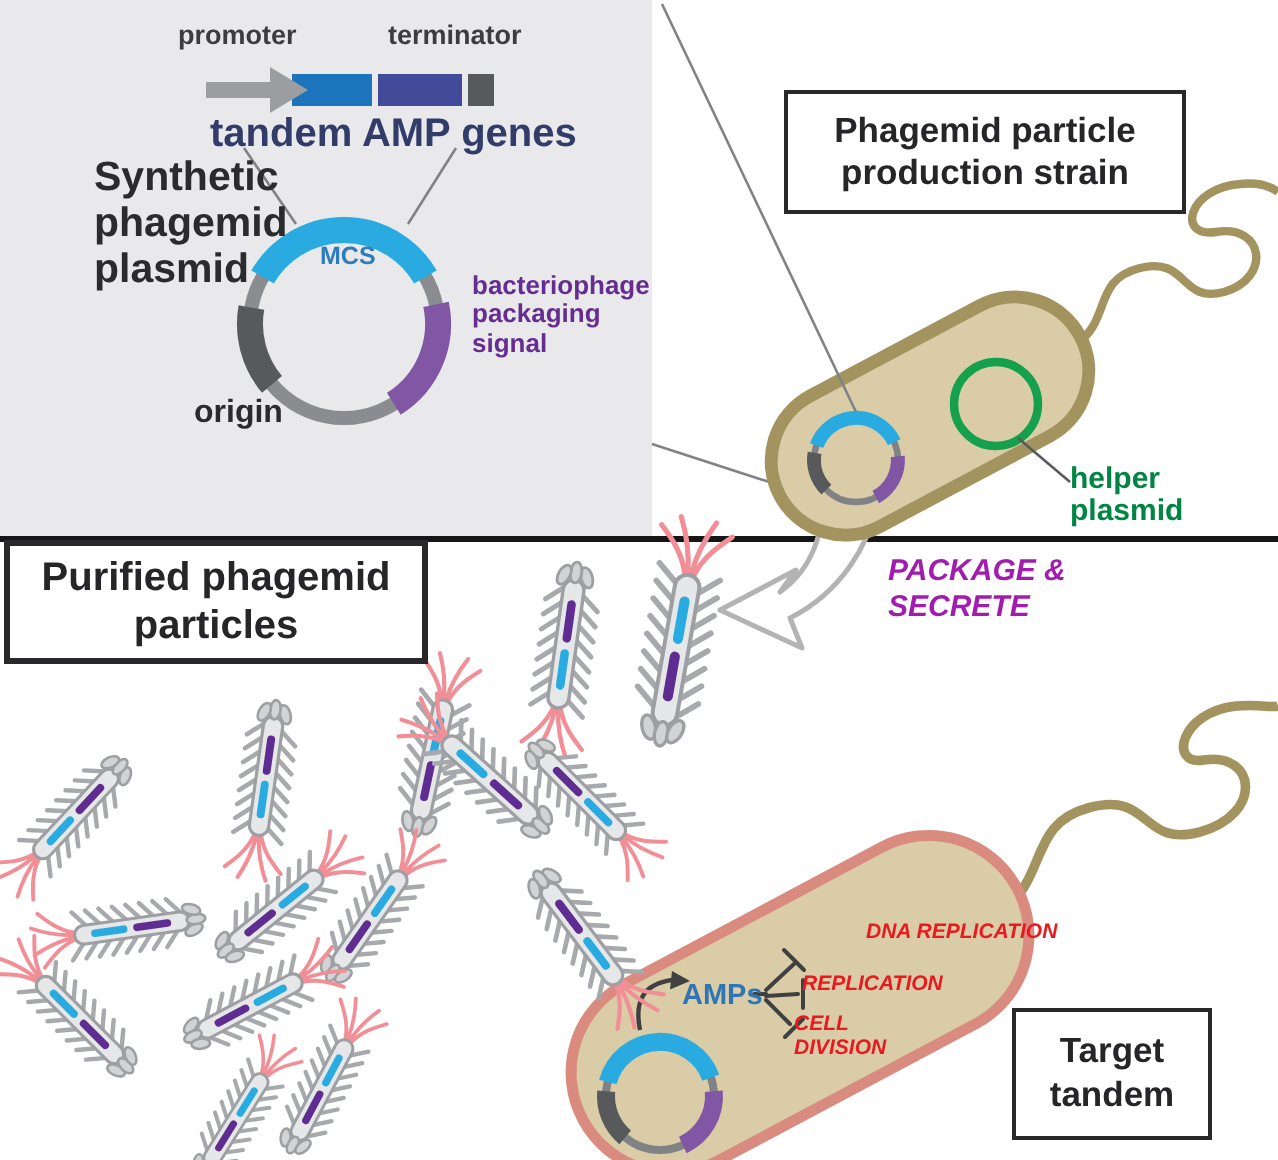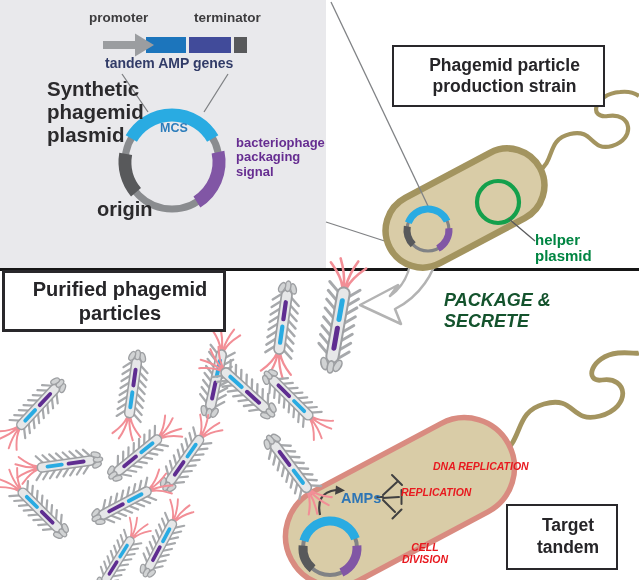--- a/index.html
+++ b/index.html
@@ -2,23 +2,23 @@
 <html><head>
 <meta charset="utf-8">
 <style>
   html,body{margin:0;padding:0;background:#ffffff;}
   #stage{position:relative;width:639px;height:580px;background:#ffffff;overflow:hidden;
          font-family:"Liberation Sans",sans-serif;}
   #gfx{position:absolute;left:0;top:0;z-index:1;}
   .lbl{position:absolute;z-index:2;font-weight:bold;white-space:pre-line;line-height:1.14;}
   .box{position:absolute;z-index:2;background:#ffffff;border:3px solid #29282b;
        display:flex;align-items:center;justify-content:center;text-align:center;
-       font-weight:bold;color:#262528;line-height:1.2;padding-left:12px;}
+       font-weight:bold;color:#262528;line-height:1.2;}
   .italic{font-style:italic;}
-  .center{text-align:center;margin-top:35px;}
+  .center{}
   .right{text-align:right;}
 </style>
 </head>
 <body>
 
 <div id="stage">
 
 <svg id="gfx" width="639" height="580" viewBox="0 0 639 580">
   <defs>
     <g id="phage">
@@ -114,37 +114,37 @@
     <use href="#phage" transform="translate(291,467) rotate(143) scale(0.9)"></use>
   </g>
 </svg>
 
 <div class="lbl" style="left:8px;top:77px;font-size:20.5px;color:#2b2a2c;line-height:1.13;margin-left:39px;">Synthetic
 phagemid
 plasmid</div>
 
 <div class="lbl" style="left:89px;top:10px;font-size:13.5px;color:#3d3c3e;">promoter</div>
 <div class="lbl" style="left:194px;top:10px;font-size:13.5px;color:#3d3c3e;">terminator</div>
-<div class="lbl" style="left:105px;top:56px;font-size:14px;color:#323c68;">tandem AMP genes</div>
+<div class="lbl" style="left:105px;top:56px;font-size:20px;color:#323c68;">tandem AMP genes</div>
 
 <div class="lbl" style="left:160px;top:121px;font-size:12.5px;color:#2d7dbb;">MCS</div>
-<div class="lbl" style="left:97px;top:198px;font-size:20px;color:#2b2a2c;">origin</div>
+<div class="lbl" style="left:97px;top:198px;font-size:16px;color:#2b2a2c;">origin</div>
 <div class="lbl" style="left:236px;top:136px;font-size:13px;color:#662d91;line-height:1.1;">bacteriophage
 packaging
 signal</div>
 
 <div class="box" style="left:392px;top:45px;width:197px;height:58px;font-size:17.5px;border-width:2.5px;">Phagemid particle
 production strain</div>
 <div class="lbl" style="left:535px;top:232px;font-size:15px;color:#008542;line-height:1.05;">helper
 plasmid</div>
 
 <div class="box" style="left:2px;top:270px;width:206px;height:56px;font-size:20px;">Purified
 phagemid particles</div>
 
-<div class="lbl italic" style="left:444px;top:290px;font-size:18px;color:#14532d;line-height:1.18;">PACKAGE &amp;
+<div class="lbl italic" style="left:444px;top:277px;font-size:15px;color:#a21caf;line-height:1.18;">PACKAGE &amp;
 SECRETE</div>
 
 
 <div class="lbl" style="left:341px;top:490px;font-size:14.5px;color:#2e75b5;">AMPs</div>
 <div class="lbl italic" style="left:393px;top:461px;font-size:10.5px;color:#e8191f;margin-left:40px;">DNA REPLICATION</div>
 <div class="lbl italic" style="left:401px;top:487px;font-size:10.5px;color:#e8191f;">REPLICATION</div>
 <div class="lbl italic center" style="left:397px;top:507px;width:56px;font-size:10.5px;color:#e8191f;line-height:1.12;">CELL
 DIVISION</div>
 
 <div class="box" style="left:506px;top:504px;width:96px;height:62px;font-size:17.5px;border-width:2.5px;line-height:1.25;">Target

